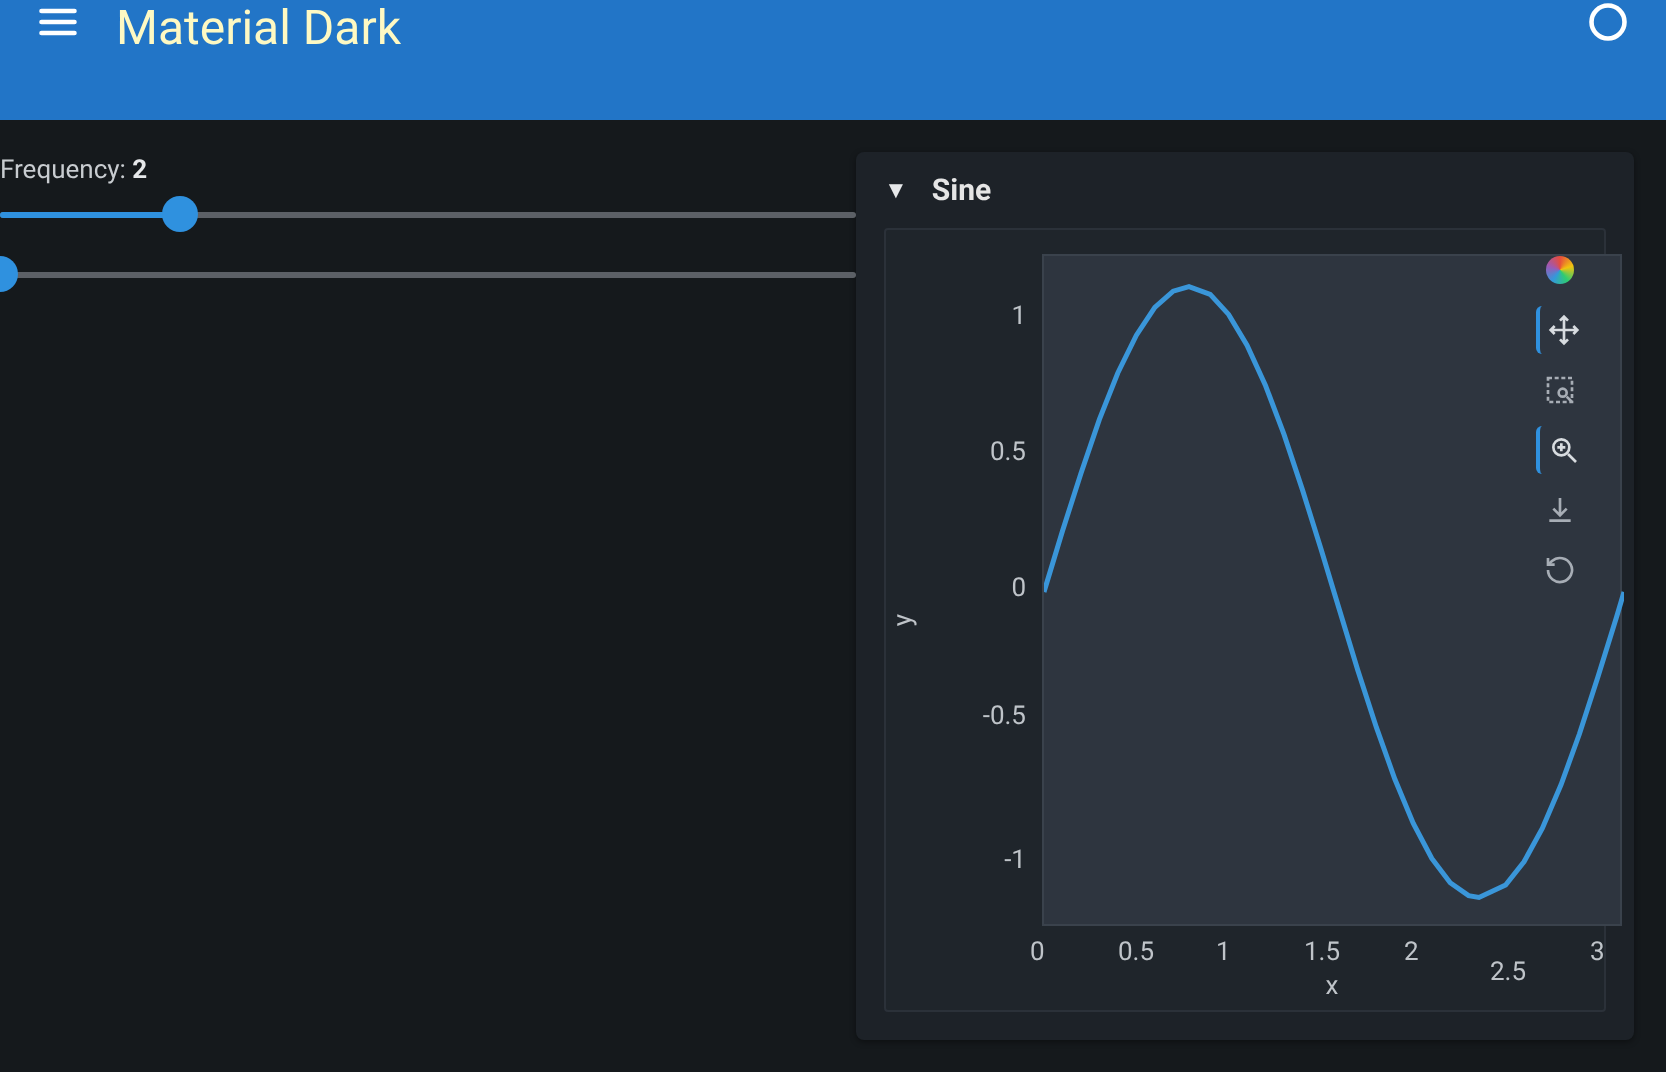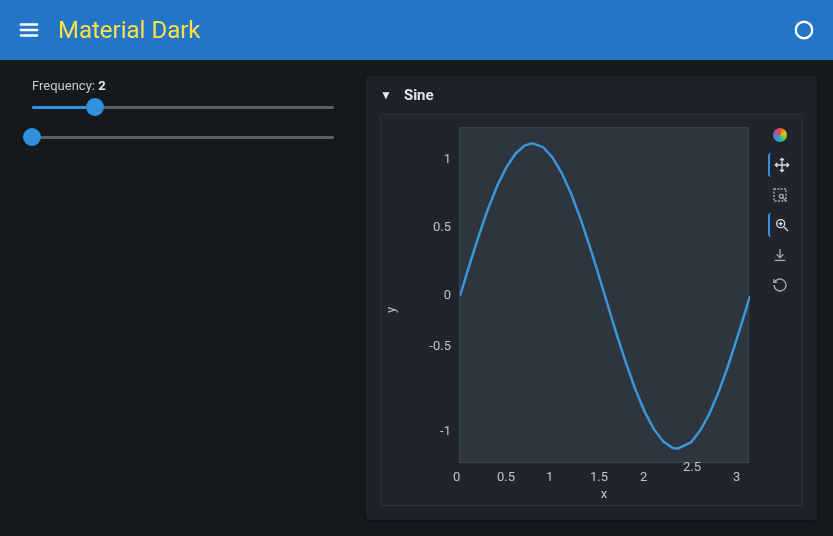--- a/index.html
+++ b/index.html
@@ -6,34 +6,34 @@
   body {
     width: 833px; height: 536px;
     background: #15191c;
     color: #d0d4d8;
     font-family: -apple-system, "Segoe UI", Roboto, sans-serif;
     overflow: hidden;
   }
   .appbar {
     height: 60px;
     background: #2275c7;
-    display: flex; align-items: center;
+    display: flex; align-items: flex-start;
     padding: 0 18px;
-    color: #fde047;
+    color: #fef9c3;
   }
   .appbar .menu-btn { margin-right: 18px; cursor: pointer; }
   .appbar .menu-btn svg { display:block; }
   .appbar .title { font-size: 24px; font-weight: 400; flex: 1; }
   .appbar .circle-btn { cursor: pointer; }
   .appbar .circle-btn svg { display:block; }
 
   .content { display: flex; height: calc(536px - 60px); }
   .left-pane {
-    width: 366px;
-    padding: 18px 32px;
+    width: 428px;
+    padding: 18px 0;
   }
   .right-pane {
     flex: 1;
     padding: 16px 16px 16px 0;
   }
 
   .slider-group { margin-bottom: 14px; }
   .slider-label { font-size: 13px; color: #c8ccd0; margin-bottom: 6px; }
   .slider-label .val { font-weight: 700; color: #e6e8ea; }
   .slider-track {
@@ -180,29 +180,29 @@
 
         <div class="plot-inner">
           <svg width="290" height="336" viewBox="0 0 290 336">
             <path id="sine-path" fill="none" stroke="#3a96d9" stroke-width="2.5" d="M0.0 168.0 L9.2 137.6 L18.5 108.6 L27.7 81.7 L36.9 58.5 L46.2 39.6 L55.4 25.7 L64.6 17.6 L72.5 15.3 L83.1 19.2 L92.3 29.2 L101.5 44.6 L110.8 64.9 L120.0 89.2 L129.2 116.8 L138.5 146.5 L145.0 168.0 L156.9 207.1 L166.2 235.7 L175.4 261.5 L184.6 283.6 L193.9 301.2 L203.1 313.4 L212.3 319.8 L217.5 320.7 L230.8 314.5 L240.0 302.9 L249.2 286.1 L258.5 264.4 L267.7 239.0 L276.9 210.6 L286.2 180.7 L290.0 168.0 "></path>
           </svg>
         </div>
 
         <div class="tick" style="left:40px; top:36px; text-align:right; width:30px;">1</div>
         <div class="tick" style="left:40px; top:104px; text-align:right; width:30px;">0.5</div>
         <div class="tick" style="left:40px; top:172px; text-align:right; width:30px;">0</div>
-        <div class="tick" style="left:40px; top:223px; text-align:right; width:30px;">-0.5</div>
+        <div class="tick" style="left:40px; top:236px; text-align:right; width:30px;">-0.5</div>
         <div class="tick" style="left:40px; top:308px; text-align:right; width:30px;">-1</div>
 
         <div class="tick" style="top:354px; left:72px;">0</div>
         <div class="tick" style="top:354px; left:116px;">0.5</div>
         <div class="tick" style="top:354px; left:165px;">1</div>
         <div class="tick" style="top:354px; left:209px;">1.5</div>
         <div class="tick" style="top:354px; left:259px;">2</div>
-        <div class="tick" style="top:344px; left:302px;">2.5</div>
+        <div class="tick" style="top:364px; left:302px;">2.5</div>
         <div class="tick" style="top:354px; left:352px;">3</div>
 
         <div class="axis-label y-label">y</div>
         <div class="axis-label x-label">x</div>
 
         <div class="toolbar">
           <div class="tool">
               <div class="logo-dot"></div>
             </div>
           <div class="tool active">

